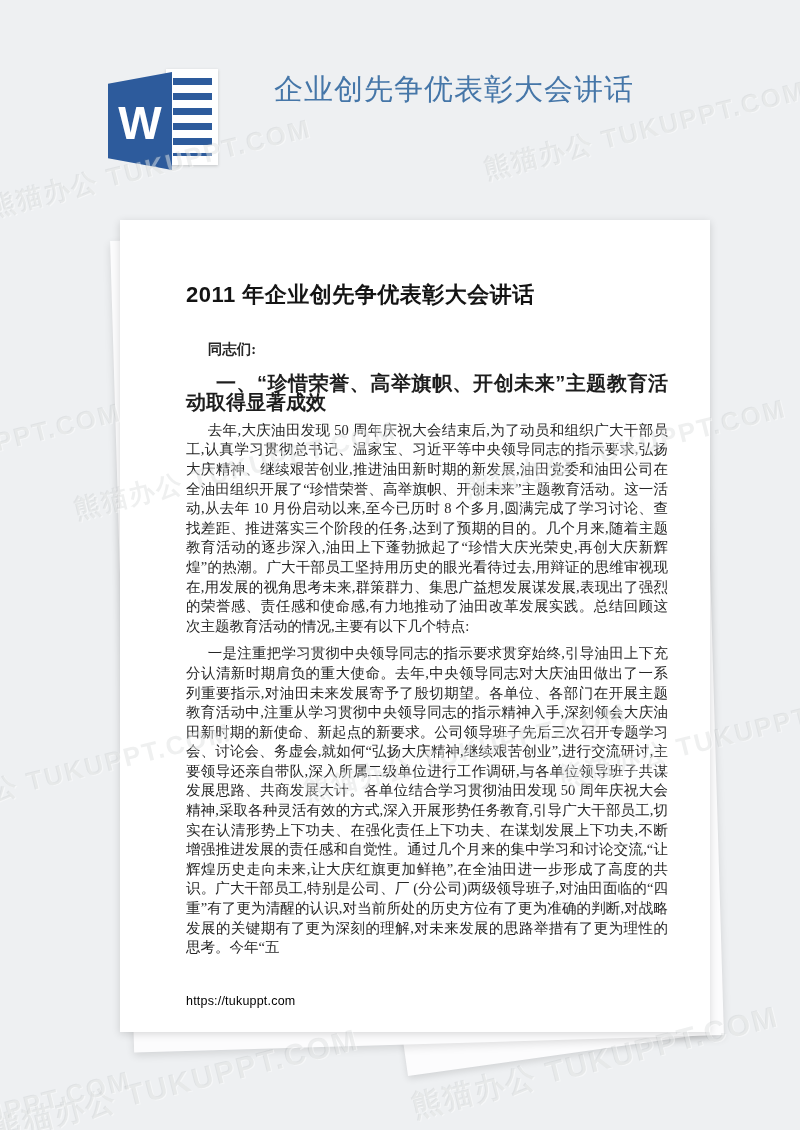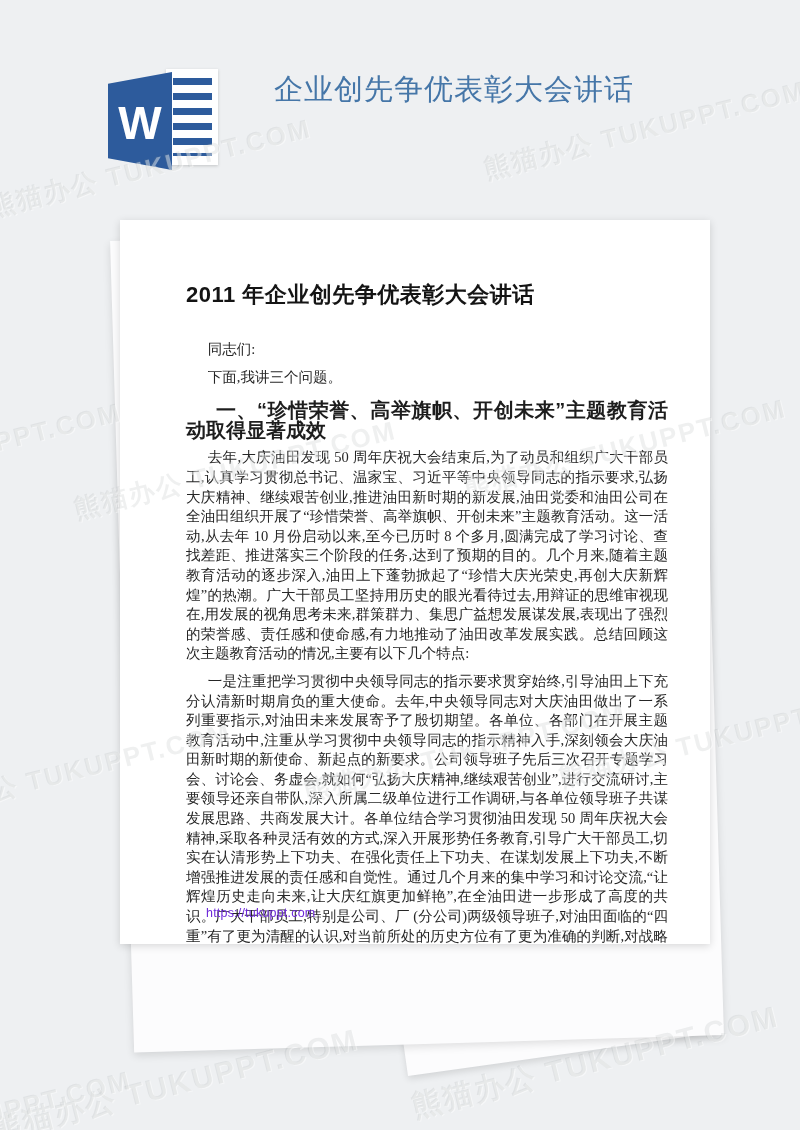--- a/index.html
+++ b/index.html
@@ -36,44 +36,44 @@
     left:408px;top:580px;width:312px;height:496px;z-index:0;
     transform-origin:left bottom;transform:rotate(-8deg);
     box-shadow:0 3px 7px rgba(0,0,0,.12);
   }
   .sheet-c{
     left:120px;top:220px;width:590px;height:812px;z-index:1;
     transform:translate(2px,12px) rotate(-1.7deg);
     box-shadow:0 3px 8px rgba(0,0,0,.12);
   }
   .page{
-    position:absolute;left:120px;top:220px;width:590px;height:724px;background:#ffffff;
+    position:absolute;left:120px;top:220px;width:590px;height:812px;background:#ffffff;
     box-shadow:0 2px 8px rgba(0,0,0,.15);z-index:2;
   }
   .page-content{
     position:absolute;left:0;top:0;right:0;bottom:0;
     padding:60px 42px 60px 66px;box-sizing:border-box;overflow:hidden;
     font-family:"Liberation Serif","DejaVu Serif",serif;color:#262626;
   }
   .doc-title{
     font-family:"Liberation Sans",sans-serif;
     font-size:22px;font-weight:700;color:#141414;letter-spacing:.5px;
     margin:0 0 30px 0;
   }
   .para{
     font-size:14.5px;line-height:19.6px;text-align:justify;
     text-indent:1.5em;margin:8px 0;
   }
   .para.heading{font-weight:700;color:#1d1d1d;margin:14px 0 6px 0;
     font-family:"Liberation Sans",sans-serif;font-size:20px;}
-  .para.salutation{margin-top:4px;}
+  .para.salutation{margin-top:4px;font-weight:bold;}
   .doc-footer{
     position:absolute;left:66px;bottom:24px;
-    font-family:"Liberation Sans",sans-serif;font-size:12.5px;color:#6d28d9;
-    letter-spacing:.2px;cursor:pointer;margin-left:20px;
+    font-family:"Liberation Sans",sans-serif;font-size:12.5px;color:#000000;
+    letter-spacing:.2px;cursor:pointer;
   }
   
   .wm-layer{position:absolute;inset:0;z-index:5;pointer-events:none;}
   .wm{
     position:absolute;white-space:nowrap;font-weight:bold;letter-spacing:2px;
     font-family:"Liberation Sans",sans-serif;
     color:rgba(125,128,134,.12);
     text-shadow:1px 1px 0 rgba(255,255,255,.45);
     transform:translate(-50%,-50%) rotate(-14deg);
   }
@@ -110,21 +110,20 @@
   </div>
 
   <div class="sheet sheet-b"></div>
   <div class="sheet sheet-c"></div>
 
   <div class="page">
     <div class="page-content">
       <h1 class="doc-title">2011 年企业创先争优表彰大会讲话</h1>
       <div>
           <p class="para salutation">同志们:</p>
-          <p class="para body">下面,我讲三个问题。</p>
           <p class="para heading">一、“珍惜荣誉、高举旗帜、开创未来”主题教育活动取得显著成效</p>
           <p class="para body">去年,大庆油田发现 50 周年庆祝大会结束后,为了动员和组织广大干部员工,认真学习贯彻总书记、温家宝、习近平等中央领导同志的指示要求,弘扬大庆精神、继续艰苦创业,推进油田新时期的新发展,油田党委和油田公司在全油田组织开展了“珍惜荣誉、高举旗帜、开创未来”主题教育活动。这一活动,从去年 10 月份启动以来,至今已历时 8 个多月,圆满完成了学习讨论、查找差距、推进落实三个阶段的任务,达到了预期的目的。几个月来,随着主题教育活动的逐步深入,油田上下蓬勃掀起了“珍惜大庆光荣史,再创大庆新辉煌”的热潮。广大干部员工坚持用历史的眼光看待过去,用辩证的思维审视现在,用发展的视角思考未来,群策群力、集思广益想发展谋发展,表现出了强烈的荣誉感、责任感和使命感,有力地推动了油田改革发展实践。总结回顾这次主题教育活动的情况,主要有以下几个特点:</p>
           <p class="para body">一是注重把学习贯彻中央领导同志的指示要求贯穿始终,引导油田上下充分认清新时期肩负的重大使命。去年,中央领导同志对大庆油田做出了一系列重要指示,对油田未来发展寄予了殷切期望。各单位、各部门在开展主题教育活动中,注重从学习贯彻中央领导同志的指示精神入手,深刻领会大庆油田新时期的新使命、新起点的新要求。公司领导班子先后三次召开专题学习会、讨论会、务虚会,就如何“弘扬大庆精神,继续艰苦创业”,进行交流研讨,主要领导还亲自带队,深入所属二级单位进行工作调研,与各单位领导班子共谋发展思路、共商发展大计。各单位结合学习贯彻油田发现 50 周年庆祝大会精神,采取各种灵活有效的方式,深入开展形势任务教育,引导广大干部员工,切实在认清形势上下功夫、在强化责任上下功夫、在谋划发展上下功夫,不断增强推进发展的责任感和自觉性。通过几个月来的集中学习和讨论交流,“让辉煌历史走向未来,让大庆红旗更加鲜艳”,在全油田进一步形成了高度的共识。广大干部员工,特别是公司、厂 (分公司)两级领导班子,对油田面临的“四重”有了更为清醒的认识,对当前所处的历史方位有了更为准确的判断,对战略发展的关键期有了更为深刻的理解,对未来发展的思路举措有了更为理性的思考。今年“五</p>
         </div>
     </div>
     <div class="doc-footer">https://tukuppt.com</div>
   </div>
 
 </div>
 

